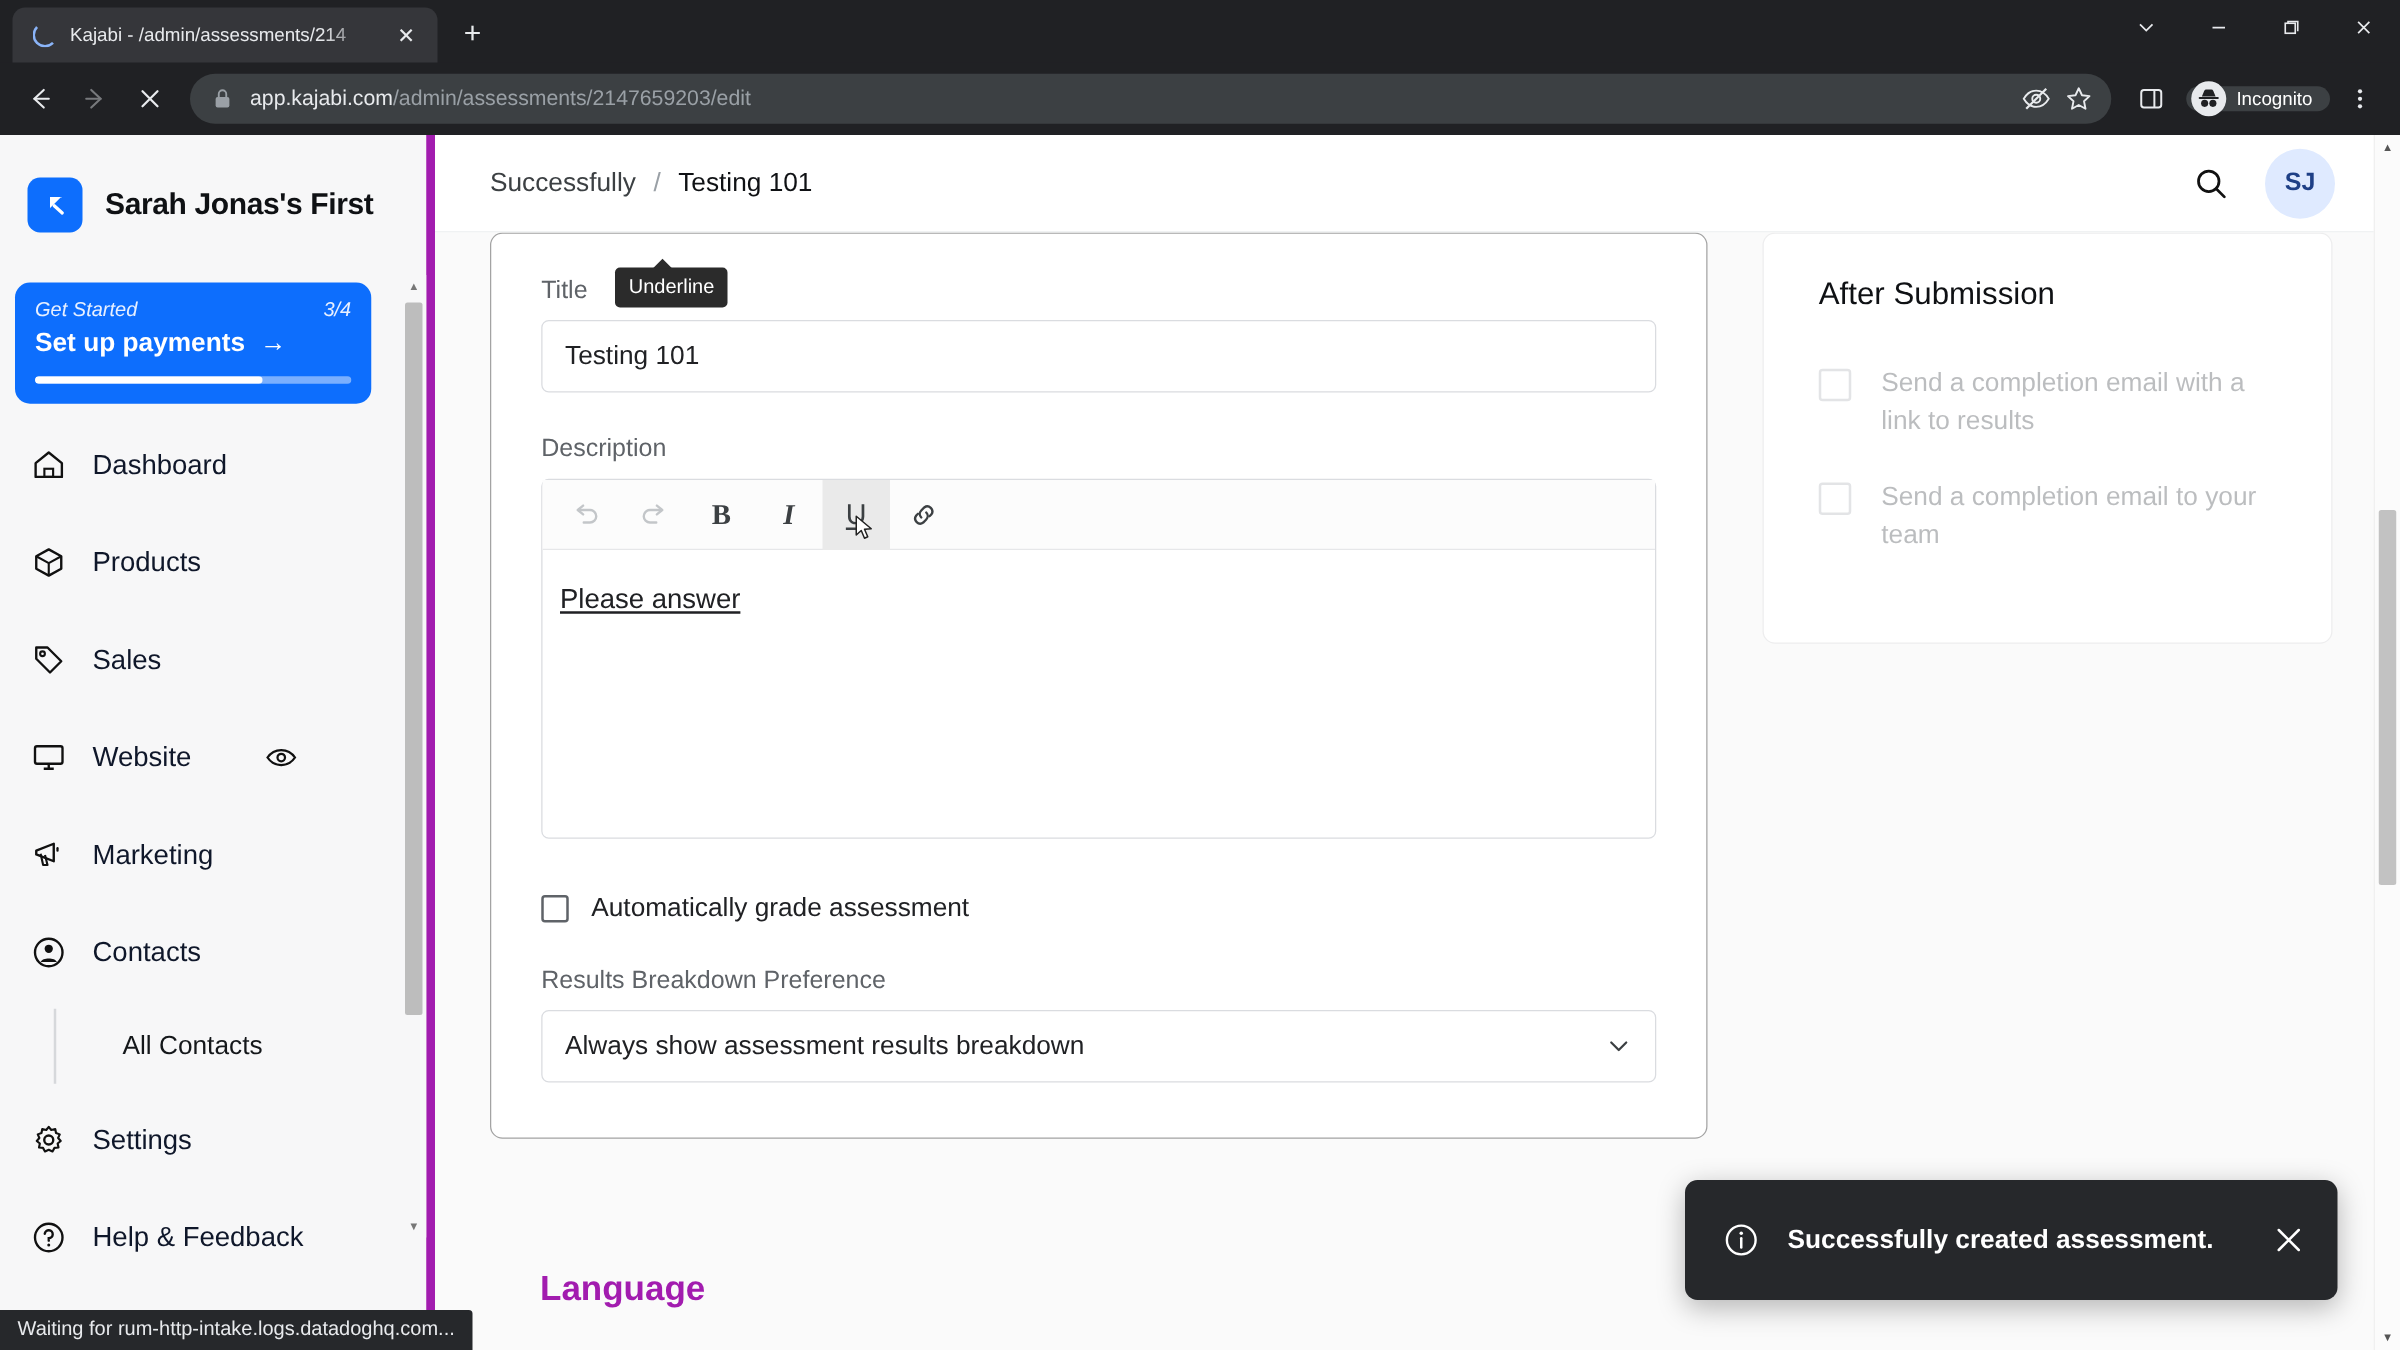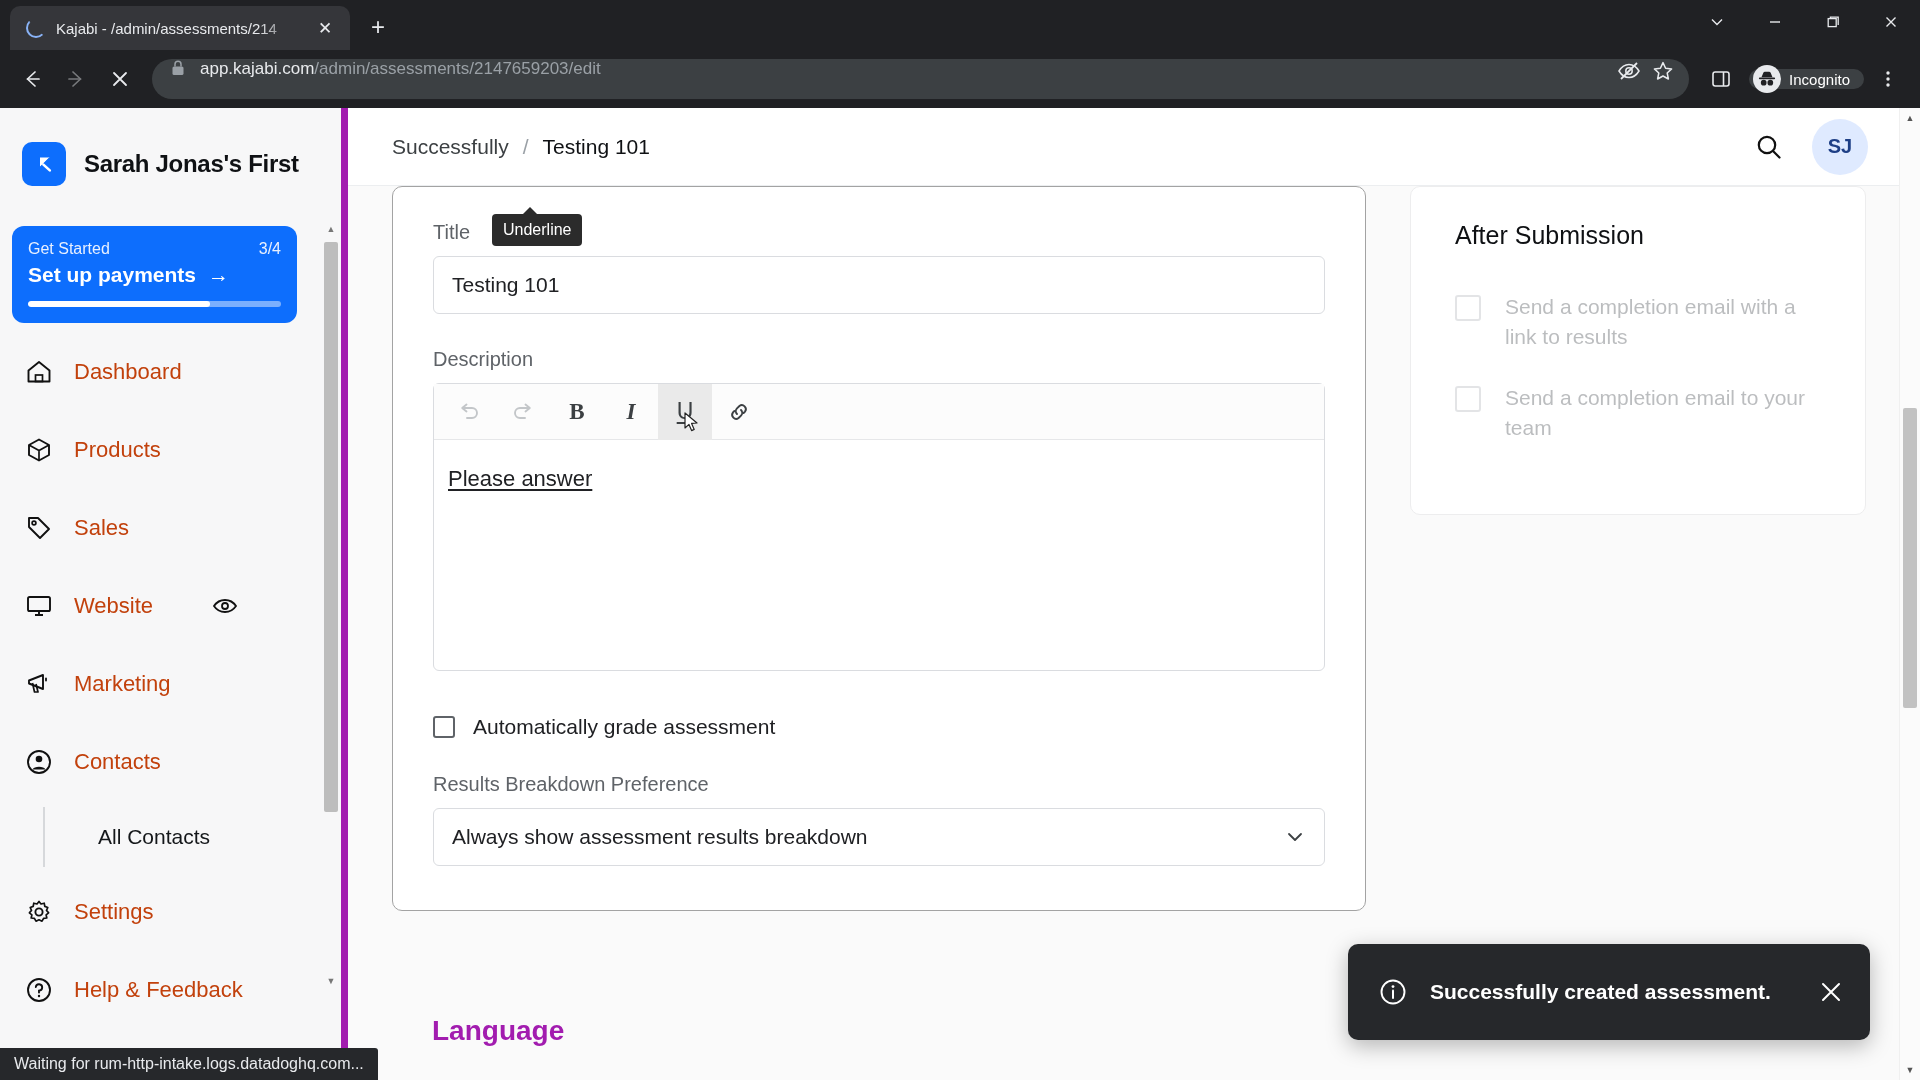--- a/index.html
+++ b/index.html
@@ -41,21 +41,21 @@
   .wc { width: 58px; height: 44px; display: flex; align-items: center; justify-content: center; color: #e8eaed; }
 
   .toolbar {
     height: 58px; background: #202124; display: flex; align-items: center;
     padding: 0 12px; gap: 4px;
   }
   .tb-btn { width: 40px; height: 40px; display:flex; align-items:center; justify-content:center; color: #e8eaed; flex: 0 0 40px;}
   .tb-btn.dim { color: #77797c; }
   .omnibox {
     flex: 1 1 auto; height: 40px; background: #3c4043; border-radius: 20px;
-    display: flex; align-items: flex-start; padding: 0 14px 0 18px; gap: 14px; margin: 0 8px;
+    display: flex; align-items: center; padding: 0 14px 0 18px; gap: 14px; margin: 0 8px;
     min-width: 0;
   }
   .omnibox .url { flex: 1 1 auto; font-size: 17px; color: #9aa0a6; white-space: nowrap; overflow: hidden; }
   .omnibox .url b { color: #e8eaed; font-weight: 400; }
   .omni-right { display: flex; align-items: center; gap: 10px; }
   .incognito-pill {
     height: 20px; border-radius: 18px; background: #3c4043; display: flex; align-items: center;
     padding: 0 14px 0 4px; gap: 8px; color: #ffffff; font-size: 15px; margin-left: 4px; text-align: center;
   }
   .incog-avatar { width: 28px; height: 28px; border-radius: 50%; background: #e8eaed; display:flex; align-items:center; justify-content:center; }
@@ -77,30 +77,30 @@
     display: flex; align-items: center; justify-content: center;
   }
   .brand-name { font-size: 24px; font-weight: 700; color: #0f1114; letter-spacing: -0.3px; }
 
   .nav-scroll { position: absolute; top: 100px; left: 0; right: 0; bottom: 0; padding-right: 22px; }
 
   .gs-card {
     margin: 18px 22px 10px 12px; background: #0d6efd; border-radius: 12px;
     padding: 14px 16px 16px 16px; color: #fff;
   }
-  .gs-row { display: flex; justify-content: space-between; align-items: center; font-size: 16px; }
+  .gs-row { display: flex; justify-content: space-between; align-items: center; font-size: 16px; font-style: italic; }
   .gs-title { font-size: 16px; color: #e8f0ff; }
   .gs-count { font-size: 16px; color: #e8f0ff; }
   .gs-action { font-size: 21px; font-weight: 700; display: flex; align-items: center; gap: 12px; margin: 5px 0 14px 0; }
   .gs-bar { height: 6px; border-radius: 3px; background: rgba(255,255,255,.45); overflow: hidden; }
   .gs-bar i { display: block; height: 100%; width: 72%; background: #fff; border-radius: 3px; }
 
   .nav-item {
     display: flex; align-items: center; gap: 20px; height: 78px; padding-left: 24px;
-    font-size: 22px; color: #c2410c; font-weight: 500; position: relative;
+    font-size: 22px; color: #0f172a; font-weight: 500; position: relative;
   }
   .nav-item .ico { width: 30px; height: 30px; flex: 0 0 30px; display:flex; align-items:center; justify-content:center; }
   .nav-item .eye { position: absolute; right: 80px; width: 28px; height: 28px; display:flex; align-items:center; justify-content:center;}
   .subnav { position: relative; padding-left: 48px; }
   .subnav::before { content:""; position: absolute; left: 43px; top: 6px; bottom: 6px; width: 2px; background: #d6d8db; }
   .sub-item { display: flex; align-items: center; height: 72px; padding-left: 50px; font-size: 21px; color: #14171a; }
 
   
   .sb-scroll { position: absolute; right: 0; top: 112px; width: 20px; bottom: 90px; background: #f7f7f8; }
   .sb-arrow { height: 18px; display:flex; align-items:center; justify-content:center; color:#777; font-size: 9px; }

